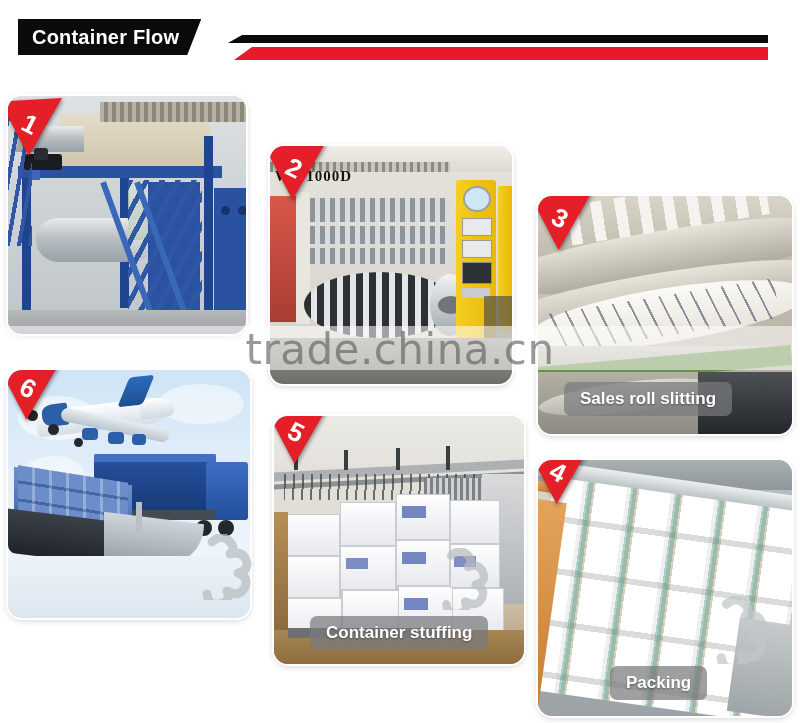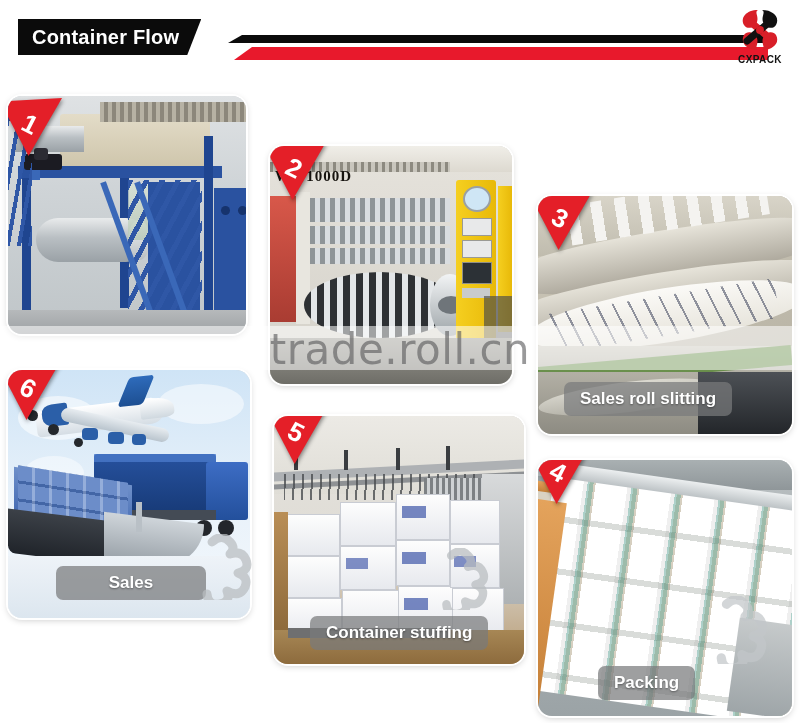--- a/index.html
+++ b/index.html
@@ -143,34 +143,20 @@
 <div id="header">
 
   <div id="title-plate">
     <span>Container Flow</span>
   </div>
 
   <div id="stripe-wedge"></div>
   <div id="stripe-black"></div>
   <div id="stripe-red"></div>
 
-  <div id="logo">
-    <svg width="64" height="50" viewBox="0 0 64 50">
-      <g transform="translate(32,24)">
-        <path d="M-2,-20 C-14,-20 -20,-12 -16,-5 C-13,0 -5,-2 -3,-8 C-1,-14 -6,-18 -2,-20 Z" fill="#d81f28"></path>
-        <path d="M2,-20 C14,-20 20,-12 16,-5 C13,0 5,-2 3,-8 C1,-14 6,-18 2,-20 Z" fill="#111111"></path>
-        <path d="M-2,20 C-14,20 -20,12 -16,5 C-13,0 -5,2 -3,8 C-1,14 -6,18 -2,20 Z" fill="#d81f28"></path>
-        <path d="M2,20 C14,20 20,12 16,5 C13,0 5,2 3,8 C1,14 6,18 2,20 Z" fill="#d81f28"></path>
-        <path d="M-13,-11 L13,11" stroke="#d81f28" stroke-width="7" stroke-linecap="round" fill="none"></path>
-        <path d="M13,-11 L-13,11" stroke="#111111" stroke-width="7" stroke-linecap="round" fill="none"></path>
-        <circle cx="0" cy="0" r="4" fill="#d81f28"></circle>
-      </g>
-    </svg>
-    <div class="logo-word">CXPACK</div>
-  </div>
 </div>
 
 <div class="panel" id="panel1" style="left:8px;top:96px;width:238px;height:238px;">
   <div class="photo">
     <div class="fill p1bg"></div>
     <div class="fill beige" style="left:52px;top:18px;width:150px;height:52px;border-radius:3px;"></div>
     <div class="fill" style="left:92px;top:6px;width:146px;height:20px;background:repeating-linear-gradient(90deg,#b7b2a4 0 4px,#8c877b 4px 8px);"></div>
     <div class="fill steel" style="left:6px;top:30px;width:70px;height:26px;"></div>
     <div class="fill blu" style="left:10px;top:70px;width:204px;height:12px;"></div>
     <div class="fill blu2" style="left:14px;top:82px;width:9px;height:132px;"></div>
@@ -277,21 +263,21 @@
          background:repeating-linear-gradient(90deg,
            #ffffff 0 30px, #efefef 30px 36px, #d6cfc0 36px 42px, #ffffff 42px 44px);"></div>
     <div class="fill" style="left:0;top:34px;width:260px;height:214px;transform:rotate(8deg);
          background:repeating-linear-gradient(180deg,
            rgba(255,255,255,0) 0 38px, rgba(120,130,120,.28) 38px 44px, rgba(255,255,255,0) 44px 52px);"></div>
     <div class="fill" style="left:0;top:34px;width:260px;height:214px;transform:rotate(8deg);
          background:repeating-linear-gradient(90deg,rgba(60,160,140,.0) 0 34px,rgba(50,150,130,.35) 34px 40px,rgba(60,160,140,.0) 40px 44px);"></div>
     <div class="fill core" style="left:-16px;top:40px;width:30px;height:215px;transform:rotate(8deg);"></div>
     <div class="fill" style="left:195px;top:162px;width:70px;height:94px;background:linear-gradient(180deg,#c6cacb,#9ea5a8);transform:rotate(8deg);"></div>
   </div>
-  <div class="caption" style="left:60px;bottom:16px;">Packing</div>
+  <div class="caption" style="left:72px;bottom:16px;">Packing</div>
   <div class="badge" style="left:-10px;top:-14px;">
     <div class="tri"></div>
     <div class="num">4</div>
   </div>
 </div>
 
 <div class="panel" id="panel5" style="left:274px;top:416px;width:250px;height:248px;">
   <div class="photo">
     <div class="fill p5bg"></div>
     <div class="fill" style="left:0;top:0;width:250px;height:78px;background:linear-gradient(180deg,#eceae5,#dfddd6);"></div>
@@ -368,29 +354,28 @@
          background:repeating-linear-gradient(90deg,#4c74bd 0 14px,#7e9cd2 14px 17px);"></div>
     <div class="fill" style="left:10px;top:104px;width:110px;height:54px;transform:skewY(9deg);
          background:repeating-linear-gradient(180deg,rgba(255,255,255,.18) 0 15px,rgba(0,0,0,.12) 15px 18px);"></div>
     <div class="fill" style="left:0;top:150px;width:186px;height:44px;background:linear-gradient(180deg,#3c4148,#20242a);
          border-radius:0 0 60px 10px;transform:skewY(7deg);"></div>
     <div class="fill" style="left:96px;top:148px;width:100px;height:46px;background:linear-gradient(180deg,#cfd5da,#9aa2a9);
          border-radius:0 0 46px 0;transform:skewY(7deg);"></div>
     <div class="fill" style="left:128px;top:132px;width:6px;height:30px;background:#b9c0c6;"></div>
     <div class="fill" style="left:0;top:186px;width:242px;height:62px;background:linear-gradient(180deg,#eef3f8,#dce6ef);"></div>
   </div>
-  <div class="caption" style="left:48px;bottom:18px;width:118px;">Sales</div>
   <div class="badge" style="left:-10px;top:-8px;">
     <div class="tri"></div>
     <div class="num">6</div>
   </div>
 </div>
 
 <div id="wm-band"></div>
-<div id="wm-text">trade.roll.cn</div>
+<div id="wm-text">trade.china.cn</div>
 
 <svg class="wm-puzzle" style="left:198px;top:534px;width:64px;height:66px;" viewBox="0 0 64 66">
   <path d="M14 8 q10 -9 18 0 q6 6 0 12 q12 -4 16 6 q4 10 -8 13 q11 4 7 14 q-5 11 -18 4 q4 11 -7 13 q-12 2 -13 -10" fill="none" stroke="#b9bdc0" stroke-width="9" stroke-linecap="round" stroke-linejoin="round"></path>
 </svg>
 <svg class="wm-puzzle" style="left:438px;top:548px;width:60px;height:62px;" viewBox="0 0 64 66">
   <path d="M14 8 q10 -9 18 0 q6 6 0 12 q12 -4 16 6 q4 10 -8 13 q11 4 7 14 q-5 11 -18 4 q4 11 -7 13 q-12 2 -13 -10" fill="none" stroke="#b9bdc0" stroke-width="9" stroke-linecap="round" stroke-linejoin="round"></path>
 </svg>
 <svg class="wm-puzzle" style="left:712px;top:596px;width:66px;height:68px;" viewBox="0 0 64 66">
   <path d="M14 8 q10 -9 18 0 q6 6 0 12 q12 -4 16 6 q4 10 -8 13 q11 4 7 14 q-5 11 -18 4 q4 11 -7 13 q-12 2 -13 -10" fill="none" stroke="#c3c7ca" stroke-width="9" stroke-linecap="round" stroke-linejoin="round"></path>
 </svg>

